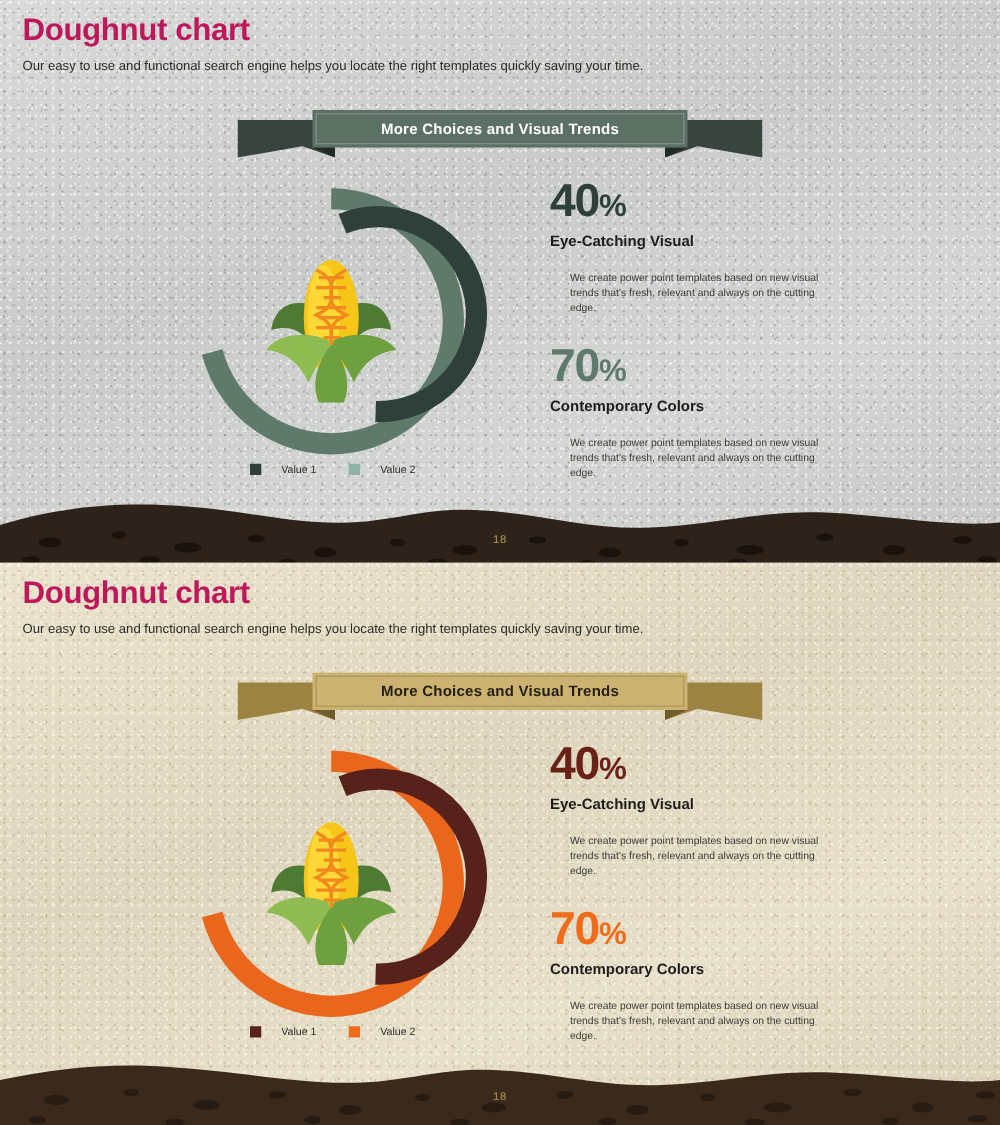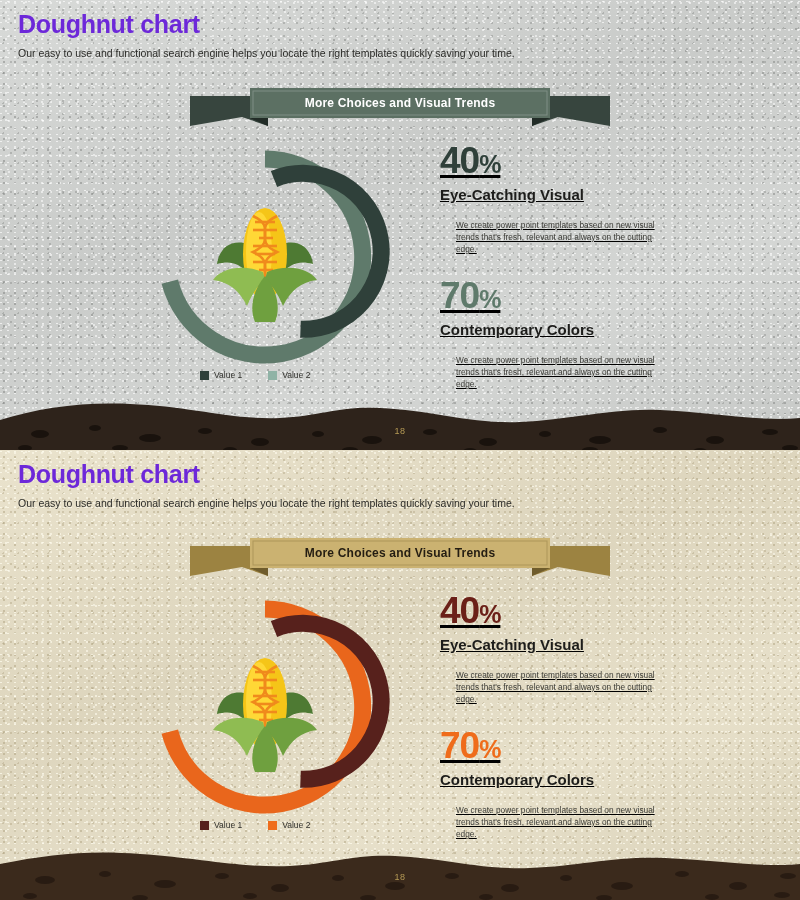--- a/index.html
+++ b/index.html
@@ -50,51 +50,51 @@
   .soil-b{top:848px;}
   .soil svg{display:block;width:800px;height:60px;}
   .soil .pagenum{
     position:absolute;left:0;width:800px;top:28px;
     text-align:center;font-size:9px;color:#b59a55;letter-spacing:.5px;
   }
   .soil-b .pagenum{top:24px;}
 
   
   .hdr{position:absolute;left:18px;top:10px;}
-  .title{font-size:25px;font-weight:bold;color:#6d28d9;letter-spacing:-.3px;margin:0;}
+  .title{font-size:25px;font-weight:bold;color:#be185d;letter-spacing:-.3px;margin:0;}
   .subtitle{font-size:10.5px;color:#2b2b28;margin:8px 0 0 0;text-align:right;}
 
   
   .ribbon{position:absolute;left:190px;top:88px;width:420px;height:38px;}
   .ribbon svg{display:block;}
   .ribbon-label{
     position:absolute;left:0;top:0;width:420px;height:30px;
     display:flex;align-items:center;justify-content:center;
     font-size:12px;font-weight:bold;letter-spacing:.2px;
   }
   .slide-a .ribbon-label{color:#ffffff;}
   .slide-b .ribbon-label{color:#241d12;}
 
   
   .donut{position:absolute;left:140px;top:132px;width:250px;height:250px;}
   .donut svg{display:block;}
   .corn{position:absolute;left:63px;top:62px;width:124px;height:130px;}
 
   
   .legend{position:absolute;left:200px;top:370px;display:flex;gap:26px;align-items:center;}
-  .legend-item{display:flex;align-items:center;gap:5px;}
+  .legend-item{display:flex;align-items:center;gap:16px;}
   .swatch{width:9px;height:9px;display:inline-block;}
   .legend-text{font-size:8.5px;color:#30302c;}
 
   
   .stats{position:absolute;left:440px;top:142px;width:250px;}
-  .stat{margin-bottom:22px;text-decoration:underline;}
+  .stat{margin-bottom:22px;}
   .stat-num{font-size:37px;font-weight:bold;line-height:1;letter-spacing:-1px;margin:0;}
   .stat-num .pct{font-size:25px;}
-  .stat-head{font-size:15px;font-weight:bold;color:#1d1d1b;margin:7px 0 4px 0;}
+  .stat-head{font-size:12px;font-weight:bold;color:#1d1d1b;margin:7px 0 4px 0;}
   .stat-body{font-size:8.3px;line-height:1.45;color:#3a3a35;margin:16px;}
 </style>
 </head>
 <body>
 
 <div class="deck">
 
   <section class="slide slide-a">
     <div class="bg bg-grey"></div>
 

